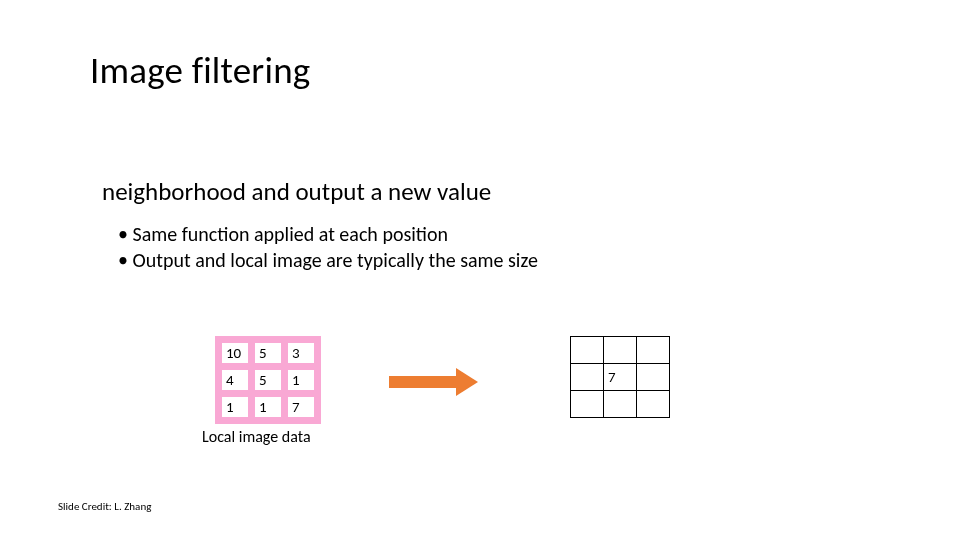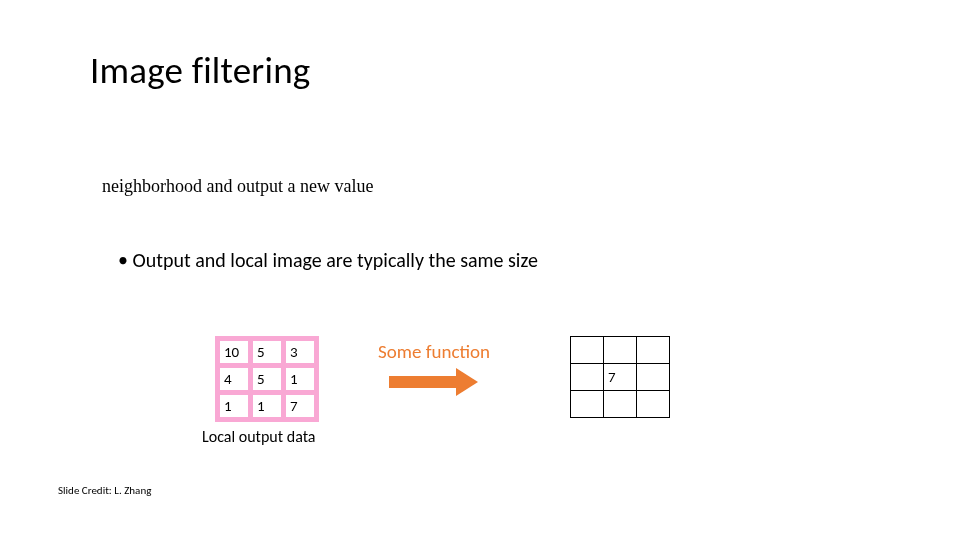--- a/index.html
+++ b/index.html
@@ -1,52 +1,53 @@
 <!DOCTYPE html>
 <html><head>
 <meta charset="utf-8">
 <style>
   * { box-sizing: border-box; margin: 0; padding: 0; }
   html, body { width: 960px; height: 540px; background: #fff; font-family: "Segoe UI", "Calibri", Arial, sans-serif; color: #000; }
   .slide { position: relative; width: 960px; height: 540px; }
   .title { position: absolute; left: 66px; top: 48px; font-size: 37px; font-weight: 400; letter-spacing: 0.2px; margin-left: 24px; }
   .bullet-lvl1 { position: absolute; left: 86px; top: 148px; font-size: 23px; line-height: 1.25; width: 780px; }
   .bullet-lvl1::before { content: "• "; }
-  .b1-line2 { position: absolute; left: 102px; top: 176px; font-size: 18px; font-family: Liberation Serif, serif; }
+  .b1-line2 { position: absolute; left: 102px; top: 176px; font-size: 25px; }
   .bullet-lvl2a { position: absolute; left: 118px; top: 222px; font-size: 20px; }
   .bullet-lvl2a::before { content: "• "; }
   .bullet-lvl2b { position: absolute; left: 118px; top: 248px; font-size: 20px; }
   .bullet-lvl2b::before { content: "• "; }
 
   .left-grid { position: absolute; left: 215px; top: 336px; border-collapse: collapse; }
-  .left-grid td { border: 5px solid #f9a8d4; width: 33px; height: 27px; text-align: left; padding-left: 4px; font-size: 15px; vertical-align: middle; }
+  .left-grid td { border: 7px solid #f9a8d4; width: 33px; height: 27px; text-align: left; padding-left: 4px; font-size: 15px; vertical-align: middle; }
 
   .some-fn { position: absolute; left: 378px; top: 340px; font-size: 19px; color: #ED7D31; font-weight: 500; }
   .arrow-wrap { position: absolute; left: 388px; top: 370px; width: 90px; height: 24px; }
   .arrow-shaft { position: absolute; left: 0; top: 5px; width: 70px; height: 14px; background: #ED7D31; border: 1px solid #fff; }
   .arrow-head { position: absolute; left: 68px; top: -2px; width: 0; height: 0; border-top: 14px solid transparent; border-bottom: 14px solid transparent; border-left: 22px solid #ED7D31; }
   .arrow-head::after { content: ""; position: absolute; left: -22px; top: -13px; width: 0; height: 0; border-top: 13px solid transparent; border-bottom: 13px solid transparent; border-left: 20px solid #ED7D31; }
 
   .right-grid { position: absolute; left: 570px; top: 336px; border-collapse: collapse; }
   .right-grid td { width: 33px; height: 27px; text-align: left; padding-left: 4px; font-size: 15px; vertical-align: middle; }
   
   .right-grid td { border: 1px solid #000; }
 
   .left-cap { position: absolute; left: 202px; top: 427px; font-size: 16px; }
   .right-cap { position: absolute; left: 552px; top: 427px; font-size: 16px; }
 
-  .credit { position: absolute; left: 58px; top: 484px; font-size: 11px; }
+  .credit { position: absolute; left: 58px; top: 500px; font-size: 11px; }
 </style>
 </head>
 <body>
 
 <div class="slide">
   <div class="title">Image filtering</div>
 
   <div class="b1-line2">neighborhood and output a new value</div>
+  <div class="bullet-lvl2a">Same function applied at each position</div>
   <div class="bullet-lvl2b">Output and local image are typically the same size</div>
 
   <table class="left-grid">
     <tbody>
         <tr>
       <td>10</td>
       <td>5</td>
       <td>3</td>
     </tr>
     <tr>
@@ -55,21 +56,20 @@
       <td>1</td>
     </tr>
     <tr>
       <td>1</td>
       <td>1</td>
       <td>7</td>
     </tr>
   </tbody>
     </table>
 
-  <div class="some-fn">Some function</div>
   <div class="arrow-wrap">
     <div class="arrow-shaft"></div>
     <div class="arrow-head"></div>
   </div>
 
   <table class="right-grid">
     <tbody>
         <tr>
       <td></td>
       <td></td>
@@ -81,16 +81,16 @@
       <td></td>
     </tr>
     <tr>
       <td></td>
       <td></td>
       <td></td>
     </tr>
   </tbody>
     </table>
 
-  <div class="left-cap">Local output data</div>
+  <div class="left-cap">Local image data</div>
 
   <div class="credit">Slide Credit: L. Zhang</div>
 </div>
 
 </body></html>

